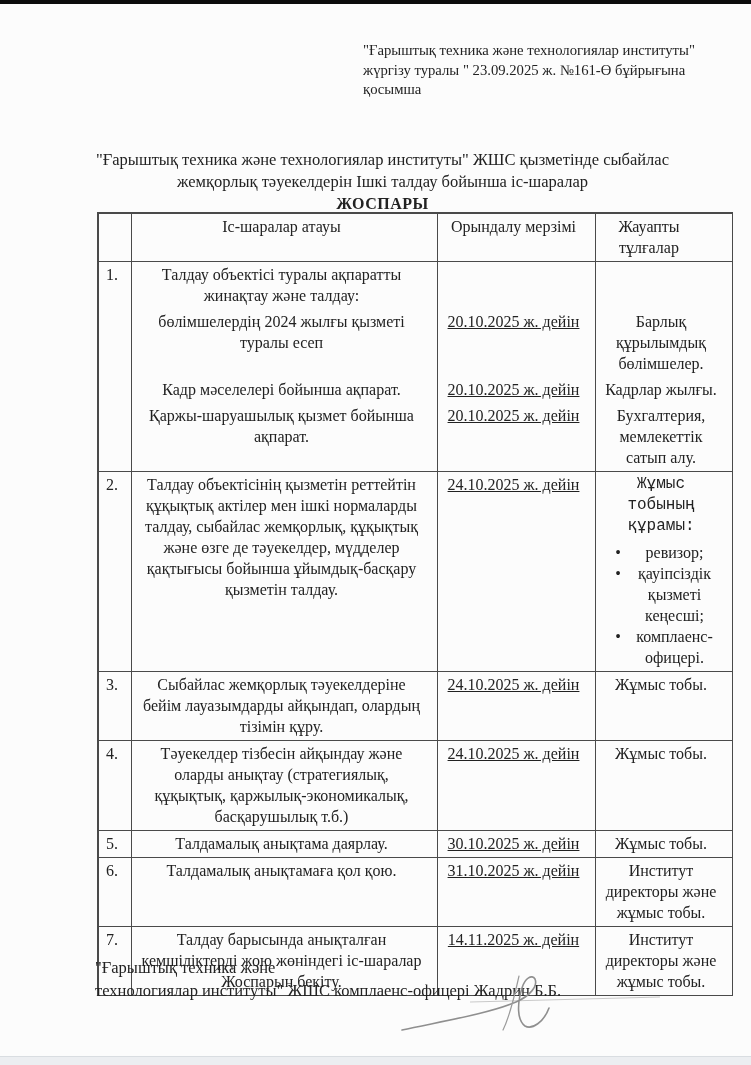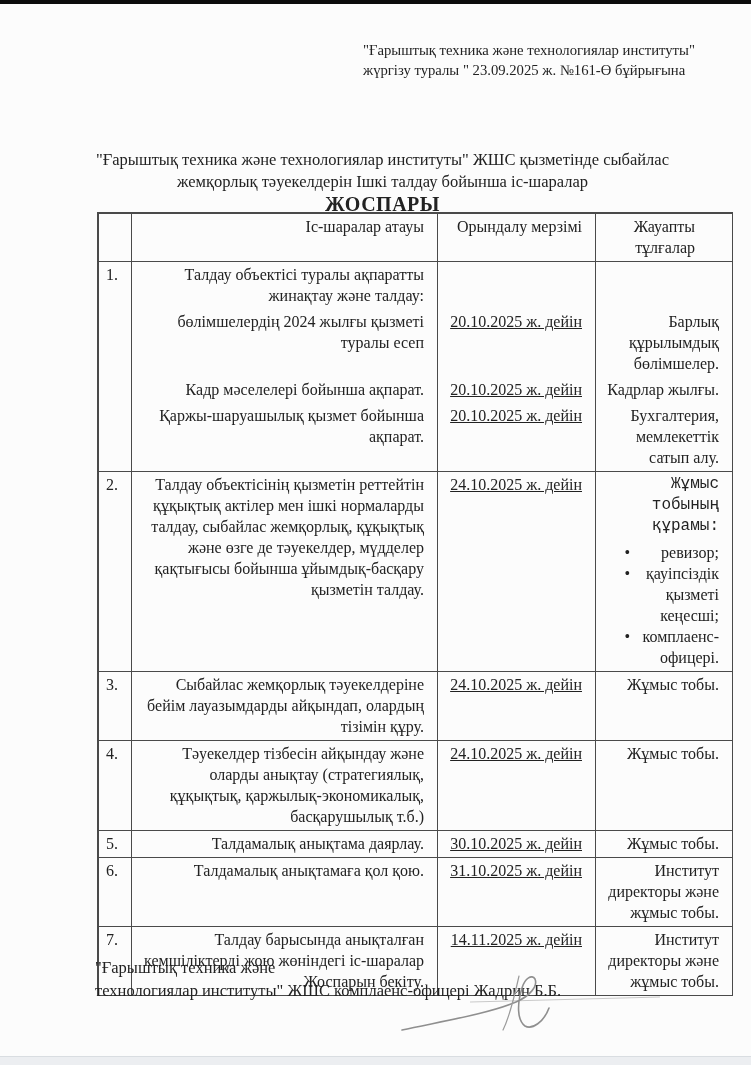--- a/index.html
+++ b/index.html
@@ -8,31 +8,31 @@
     background:#fcfcfc;color:#222222;
     font-family:"Liberation Serif", serif;
   }
   .scan-top-edge{position:absolute;top:0;left:0;width:751px;height:4px;background:#0c0c0c;}
   .scan-bottom-strip{position:absolute;bottom:0;left:0;width:751px;height:8px;background:#eceef1;border-top:1px solid #d9dde1;}
 
   .header-note{position:absolute;left:363px;top:41px;font-size:14.7px;line-height:19.5px;}
   .header-note div{white-space:nowrap;}
 
   .doc-title{position:absolute;left:95px;top:149px;width:575px;text-align:center;font-size:16.5px;line-height:22px;}
-  .doc-title .plan-word{font-weight:bold;font-size:20px;letter-spacing:.5px;}
+  .doc-title .plan-word{font-weight:bold;font-size:16px;letter-spacing:.5px;}
 
   table.plan{
     position:absolute;left:97px;top:212px;width:634px;
     border-collapse:separate;border-spacing:0;
     border-top:2px solid #4a4a4a;border-left:2px solid #4a4a4a;
     font-size:16px;line-height:21px;table-layout:fixed;
   }
   table.plan th,table.plan td{
     border-right:1px solid #4a4a4a;border-bottom:1px solid #4a4a4a;
-    padding:2px 13px 3px 7px;vertical-align:top;font-weight:normal;text-align:right;
+    padding:2px 13px 3px 7px;vertical-align:top;font-weight:normal;text-align:center;
   }
   table.plan col.c-num{width:33px;}
   table.plan col.c-act{width:306px;}
   table.plan col.c-date{width:158px;}
   table.plan col.c-resp{width:137px;}
   th.h-act{text-align:center;}
   .th-resp-inner{max-width:92px;}
   td.cell-date{white-space:nowrap;padding-left:5px;padding-right:3px;text-decoration:underline;}
   tr.cont td{border-bottom:none;}
   td.pt-a{padding-top:24px;margin-top:36px;}
@@ -51,20 +51,21 @@
 </head>
 <body>
 
 <div class="page">
 
   <div class="scan-top-edge"></div>
 
   <div class="header-note">
     <div>"Ғарыштық техника және технологиялар институты"</div>
     <div>жүргізу туралы " 23.09.2025 ж. №161-Ө бұйрығына</div>
+    <div>қосымша</div>
   </div>
 
   <div class="doc-title">
     <div>"Ғарыштық техника және технологиялар институты" ЖШС қызметінде сыбайлас</div>
     <div>жемқорлық тәуекелдерін Ішкі талдау бойынша іс-шаралар</div>
     <div class="plan-word">ЖОСПАРЫ</div>
   </div>
 
   <table class="plan">
     <colgroup>

